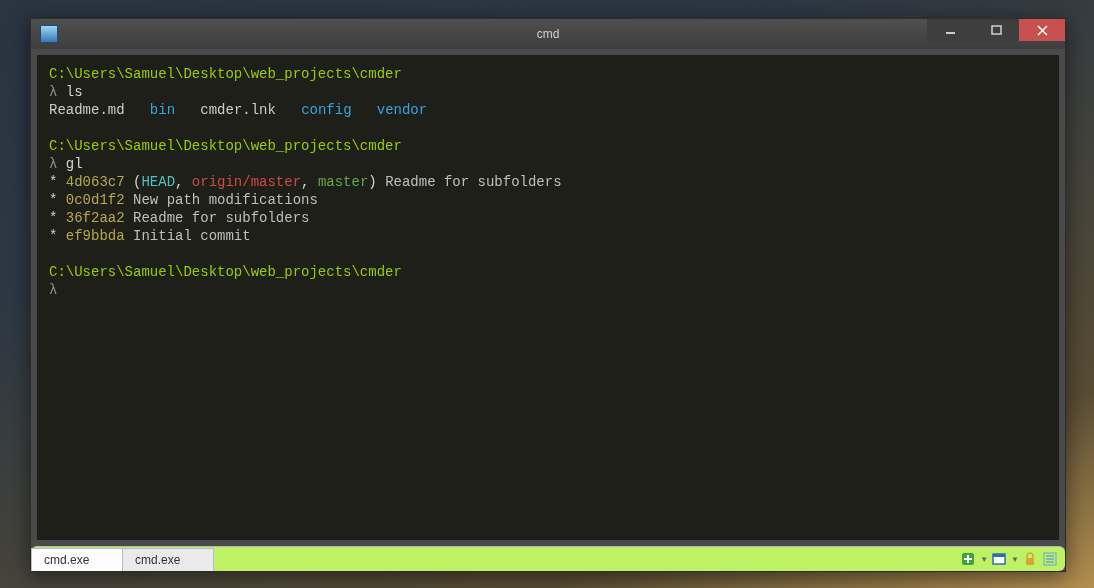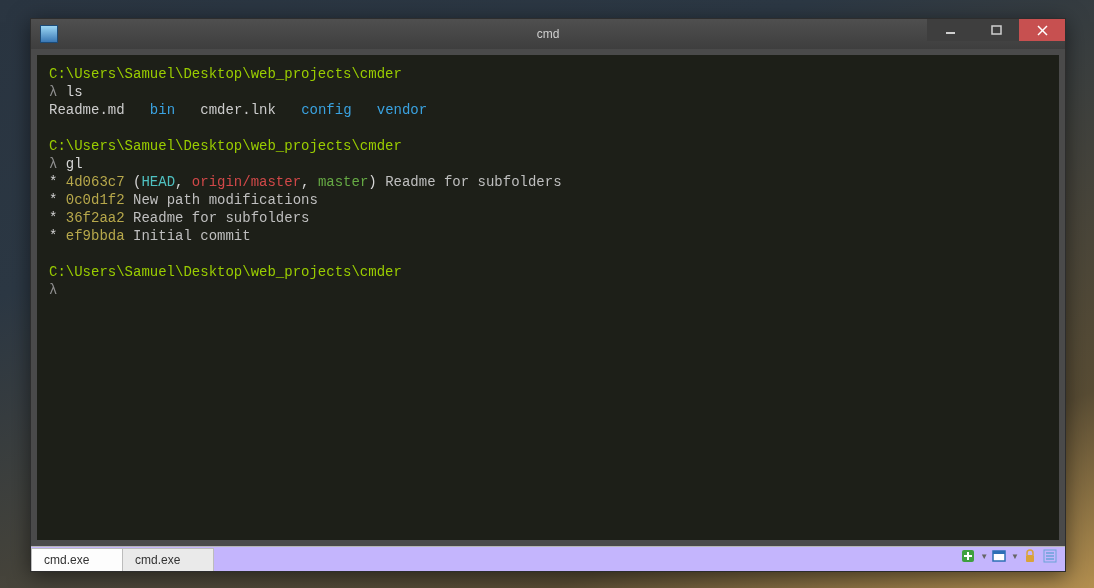--- a/index.html
+++ b/index.html
@@ -97,27 +97,28 @@
   .c-file  { color: #cccccc; }
   .c-dir   { color: #3aa2e0; }
   .c-hash  { color: #b7a84b; }
   .c-head  { color: #4fc1c1; }
   .c-origin{ color: #d04848; }
   .c-branch{ color: #66aa44; }
   .c-msg   { color: #bfbfbf; }
   .c-white { color: #d5d5d5; }
   .statusbar {
     height: 24px;
-    background: #c4b5fd;
-    display: flex;
-    align-items: flex-start;
+    background: #bef264;
+    display: flex;
+    align-items: center;
     border-top: 1px solid #b5b5b5;
     font-family: "Segoe UI", sans-serif;
     font-size: 12px;
     color: #333;
+    border-radius: 6px;
   }
   .tab {
     height: 22px;
     margin-top: 1px;
     padding: 0 18px 0 12px;
     background: #fdfdfd;
     border: 1px solid #bcbcbc;
     border-bottom: none;
     margin-right: -1px;
     display: flex;

